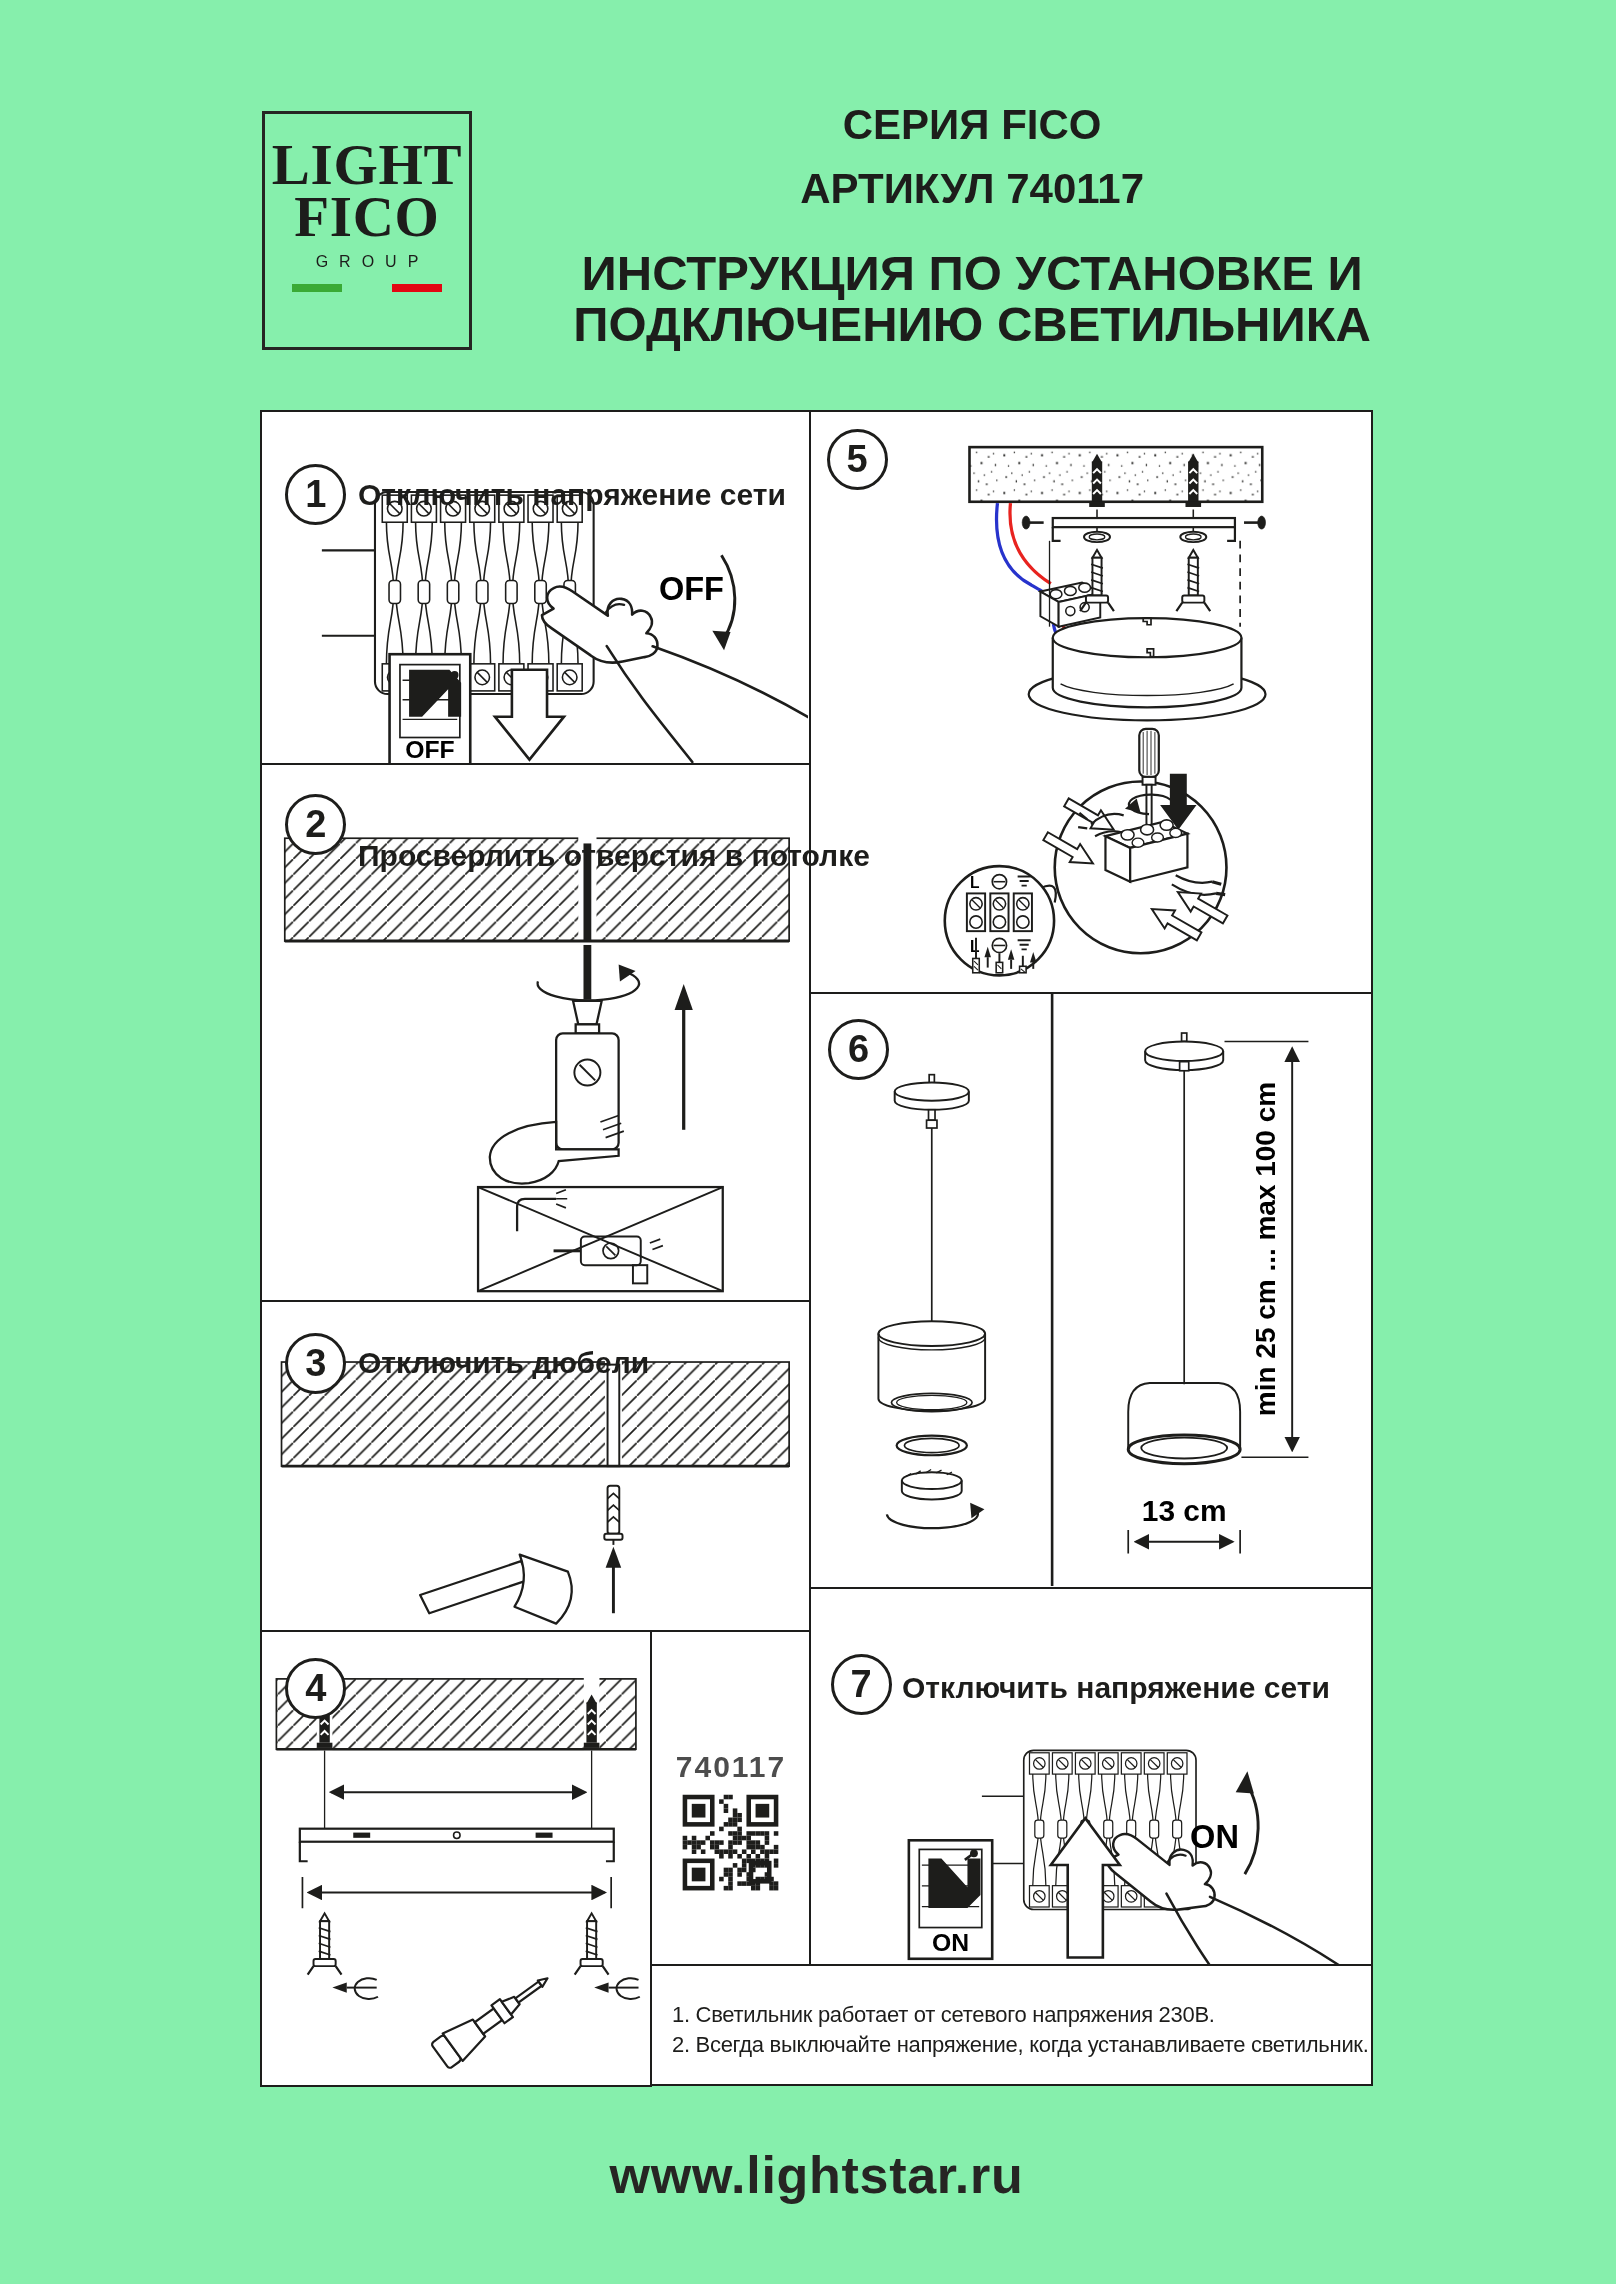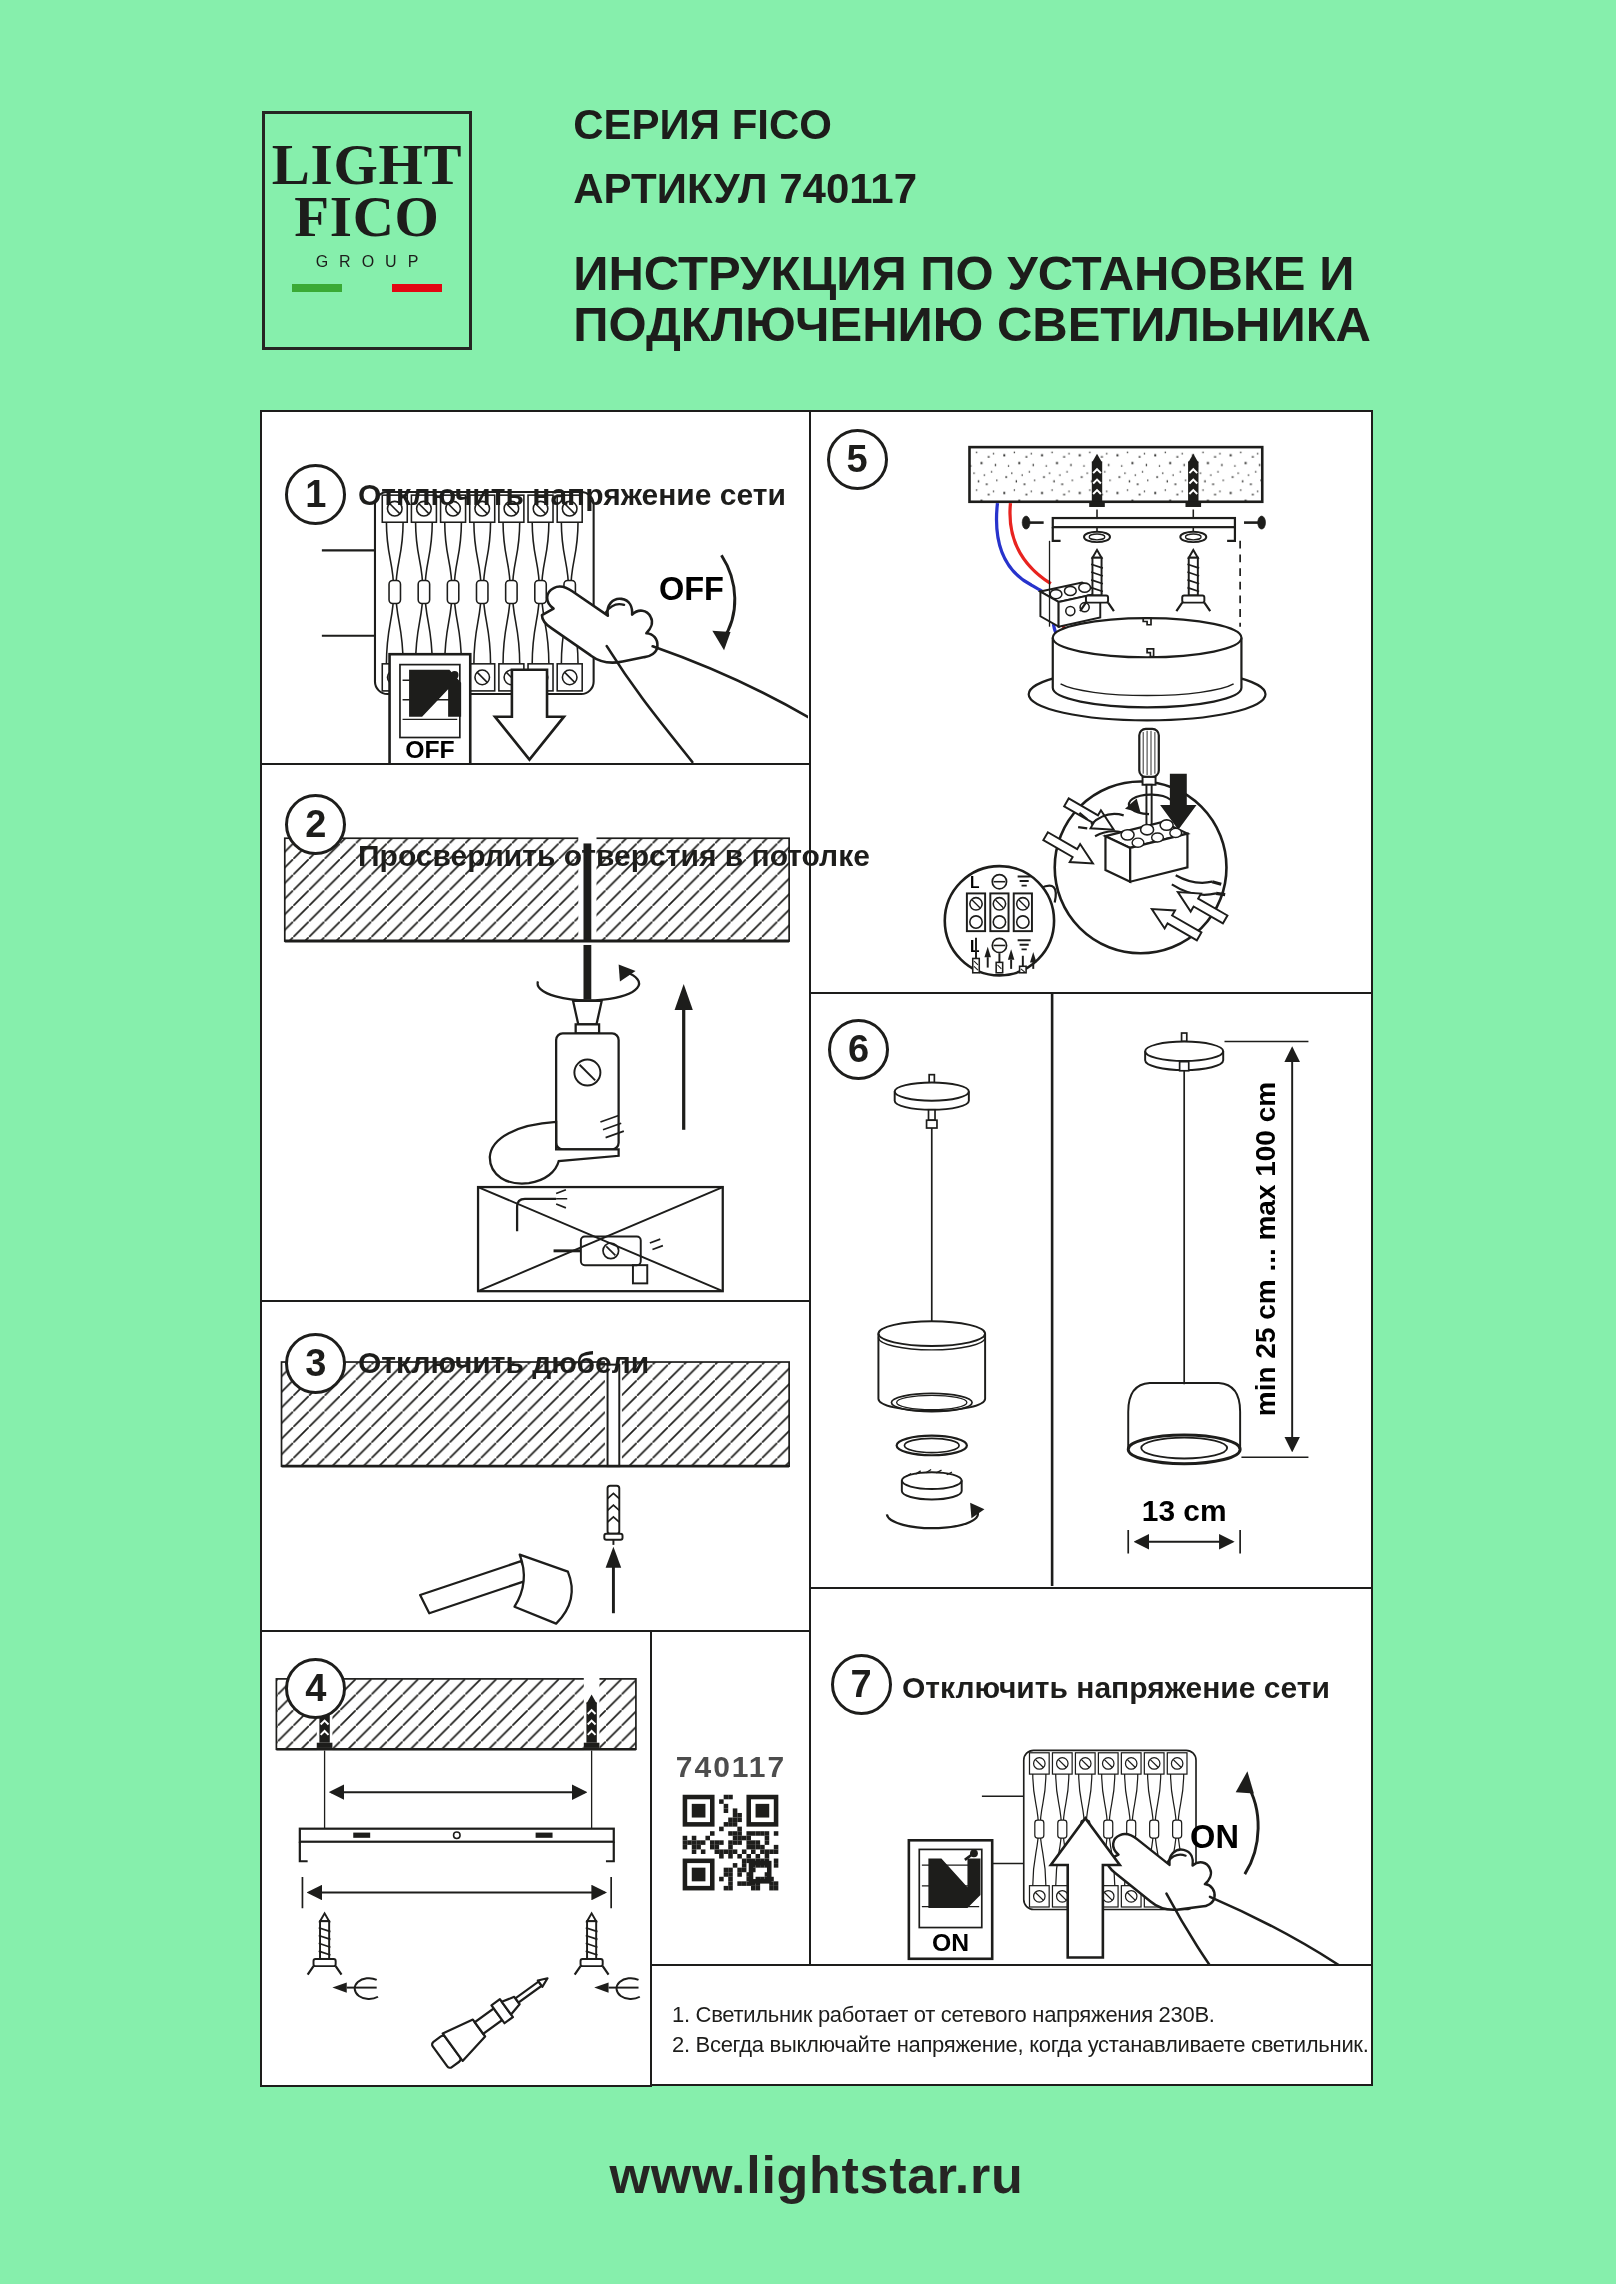--- a/index.html
+++ b/index.html
@@ -13,21 +13,21 @@
   .steptitle{position:absolute;font-size:30px;font-weight:700;white-space:nowrap;z-index:3;}
   
   .logo{position:absolute;left:262px;top:111px;width:210px;height:239px;border:3.3px solid #262523;
         box-sizing:border-box;text-align:center;}
   .logo .w1,.logo .w2{font-family:"Liberation Serif",serif;font-weight:700;font-size:57px;line-height:.92;letter-spacing:0.7px;}
   .logo .w1{margin-top:25px;}
   .logo .w3{font-size:16px;font-weight:400;letter-spacing:11px;margin-top:9px;text-indent:11px;}
   .flag{width:151px;height:8.5px;margin:13px auto 0;display:flex;}
   .flag span{flex:1;height:100%;}
   
-  .hdr{position:absolute;right:245px;top:104px;text-align:left;}
+  .hdr{position:absolute;right:245px;top:104px;text-align:center;}
   .hdr .series{font-size:42px;font-weight:700;line-height:1;}
   .hdr .article{font-size:42px;font-weight:700;line-height:1;margin-top:22px;}
   .hdr .doctitle{font-size:49px;font-weight:700;line-height:1.05;margin-top:38px;}
   
   .qrnum{position:absolute;left:0;right:0;top:118px;text-align:center;
          font-size:30px;font-weight:700;letter-spacing:2px;color:#4d4d4d;}
   
   .notes{font-size:22px;font-weight:400;letter-spacing:-0.3px;}
   .notes div{position:absolute;left:20px;white-space:nowrap;}
   .notes .n1{top:36px;} .notes .n2{top:66px;}

